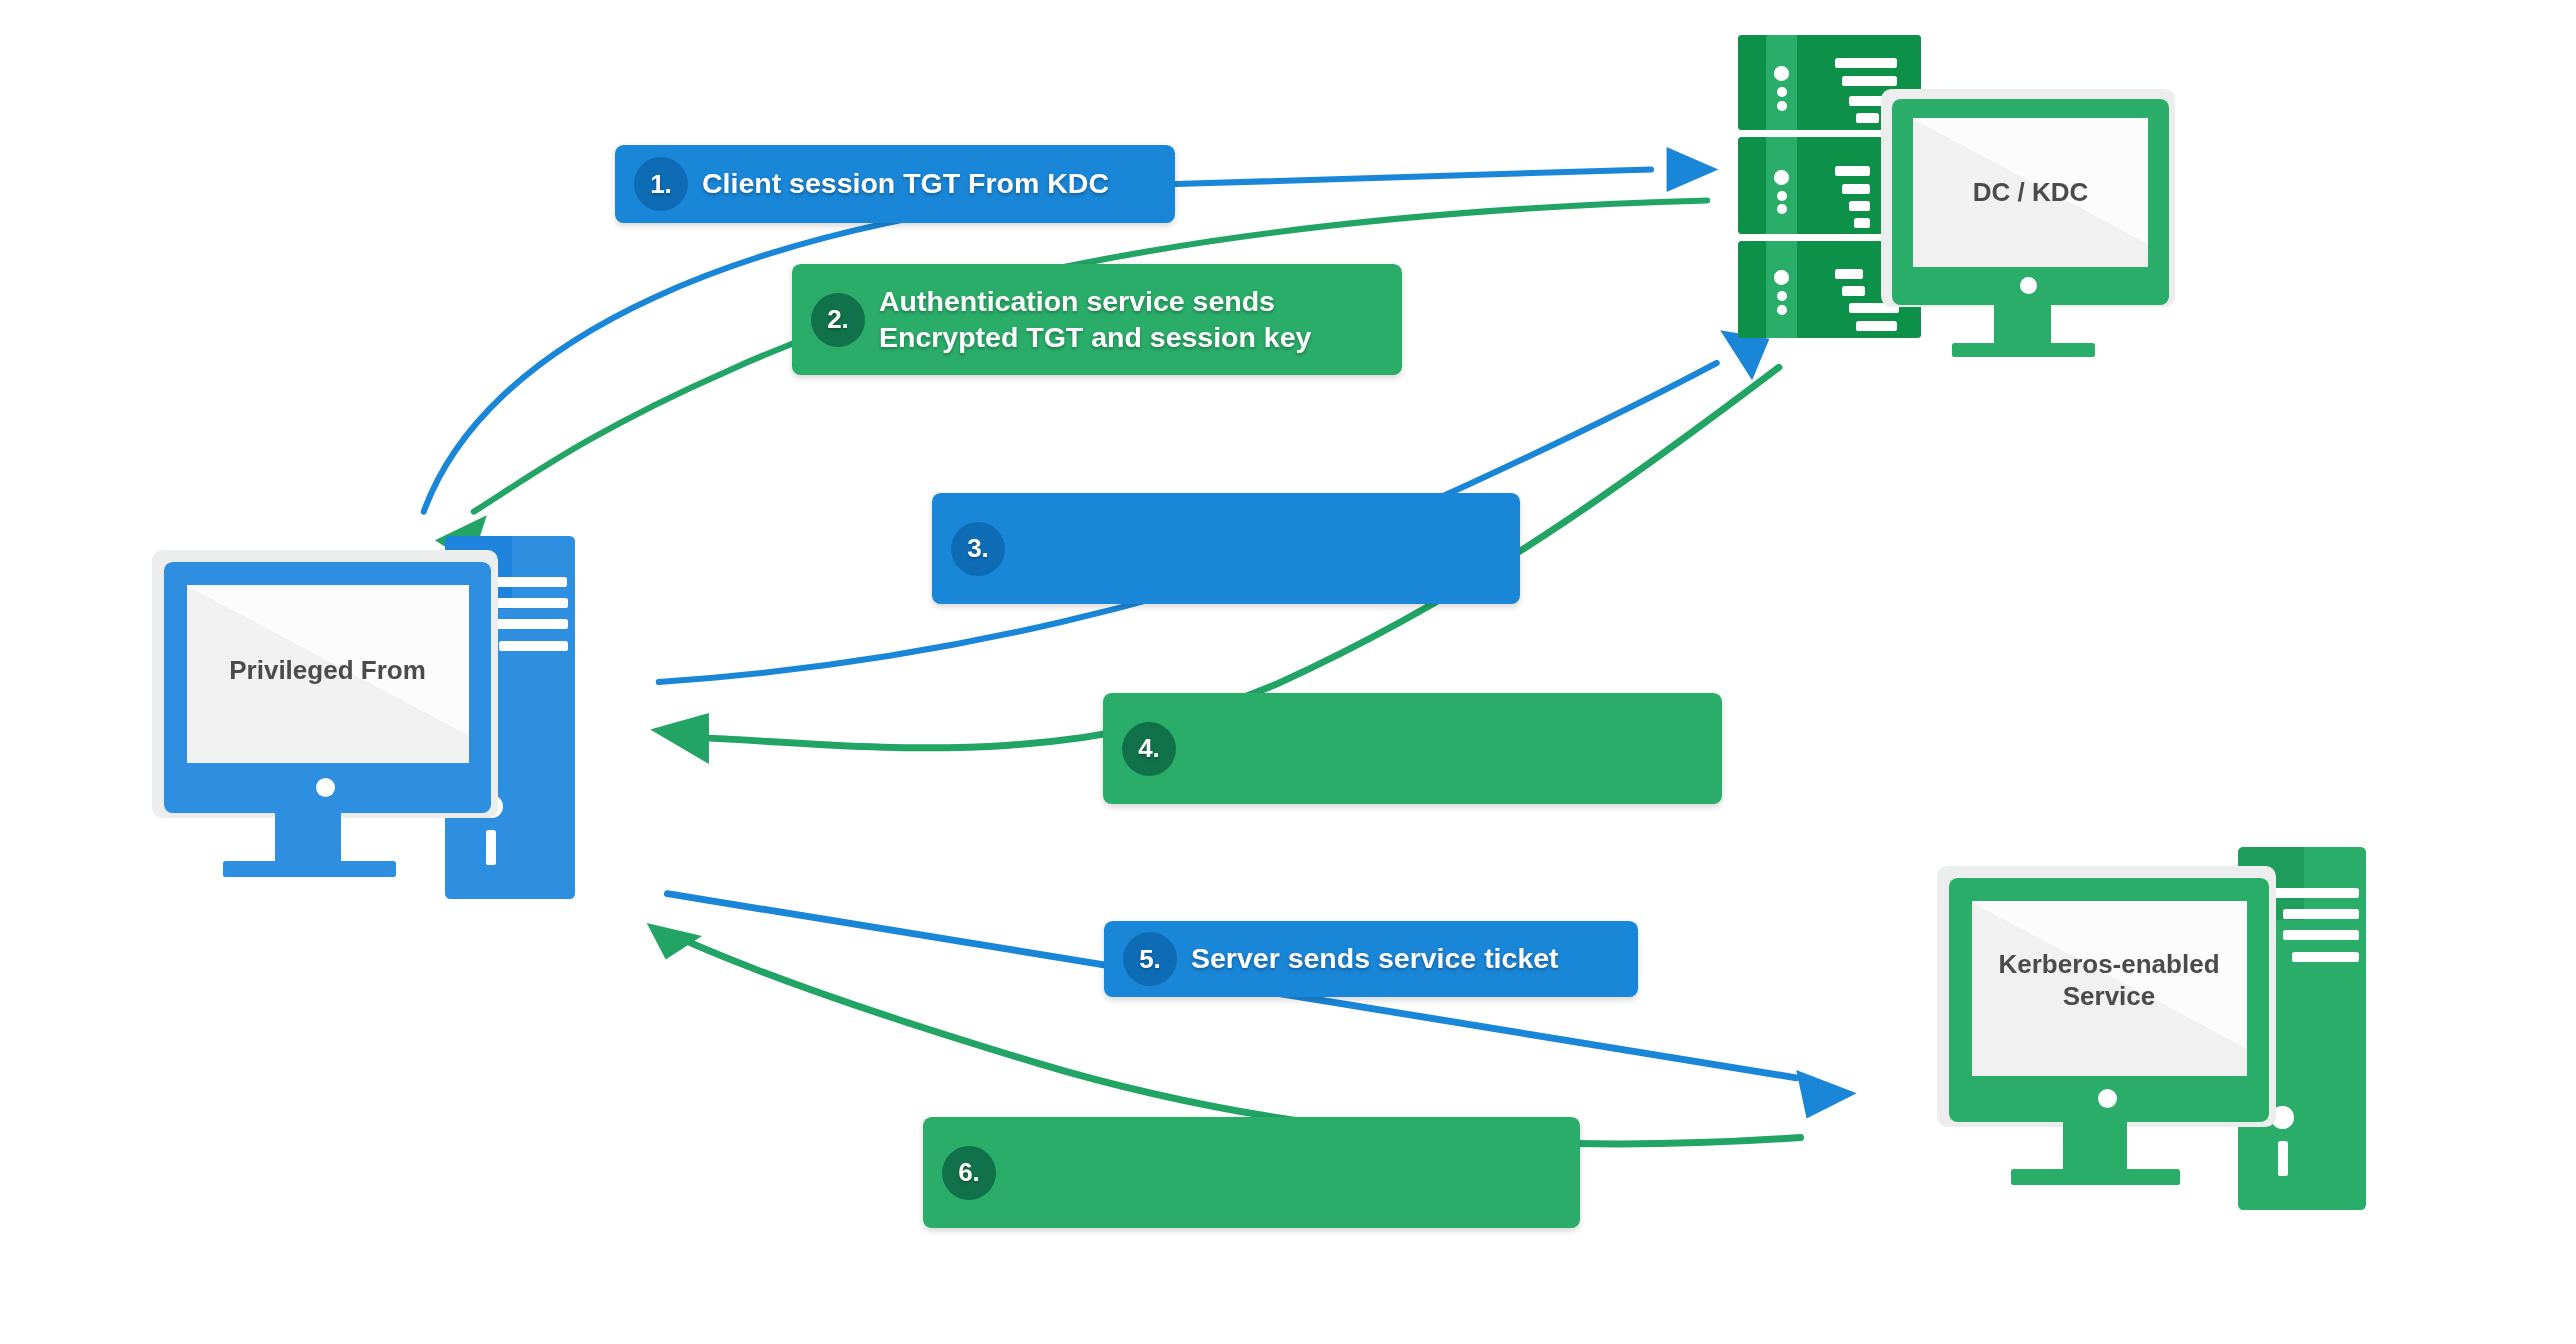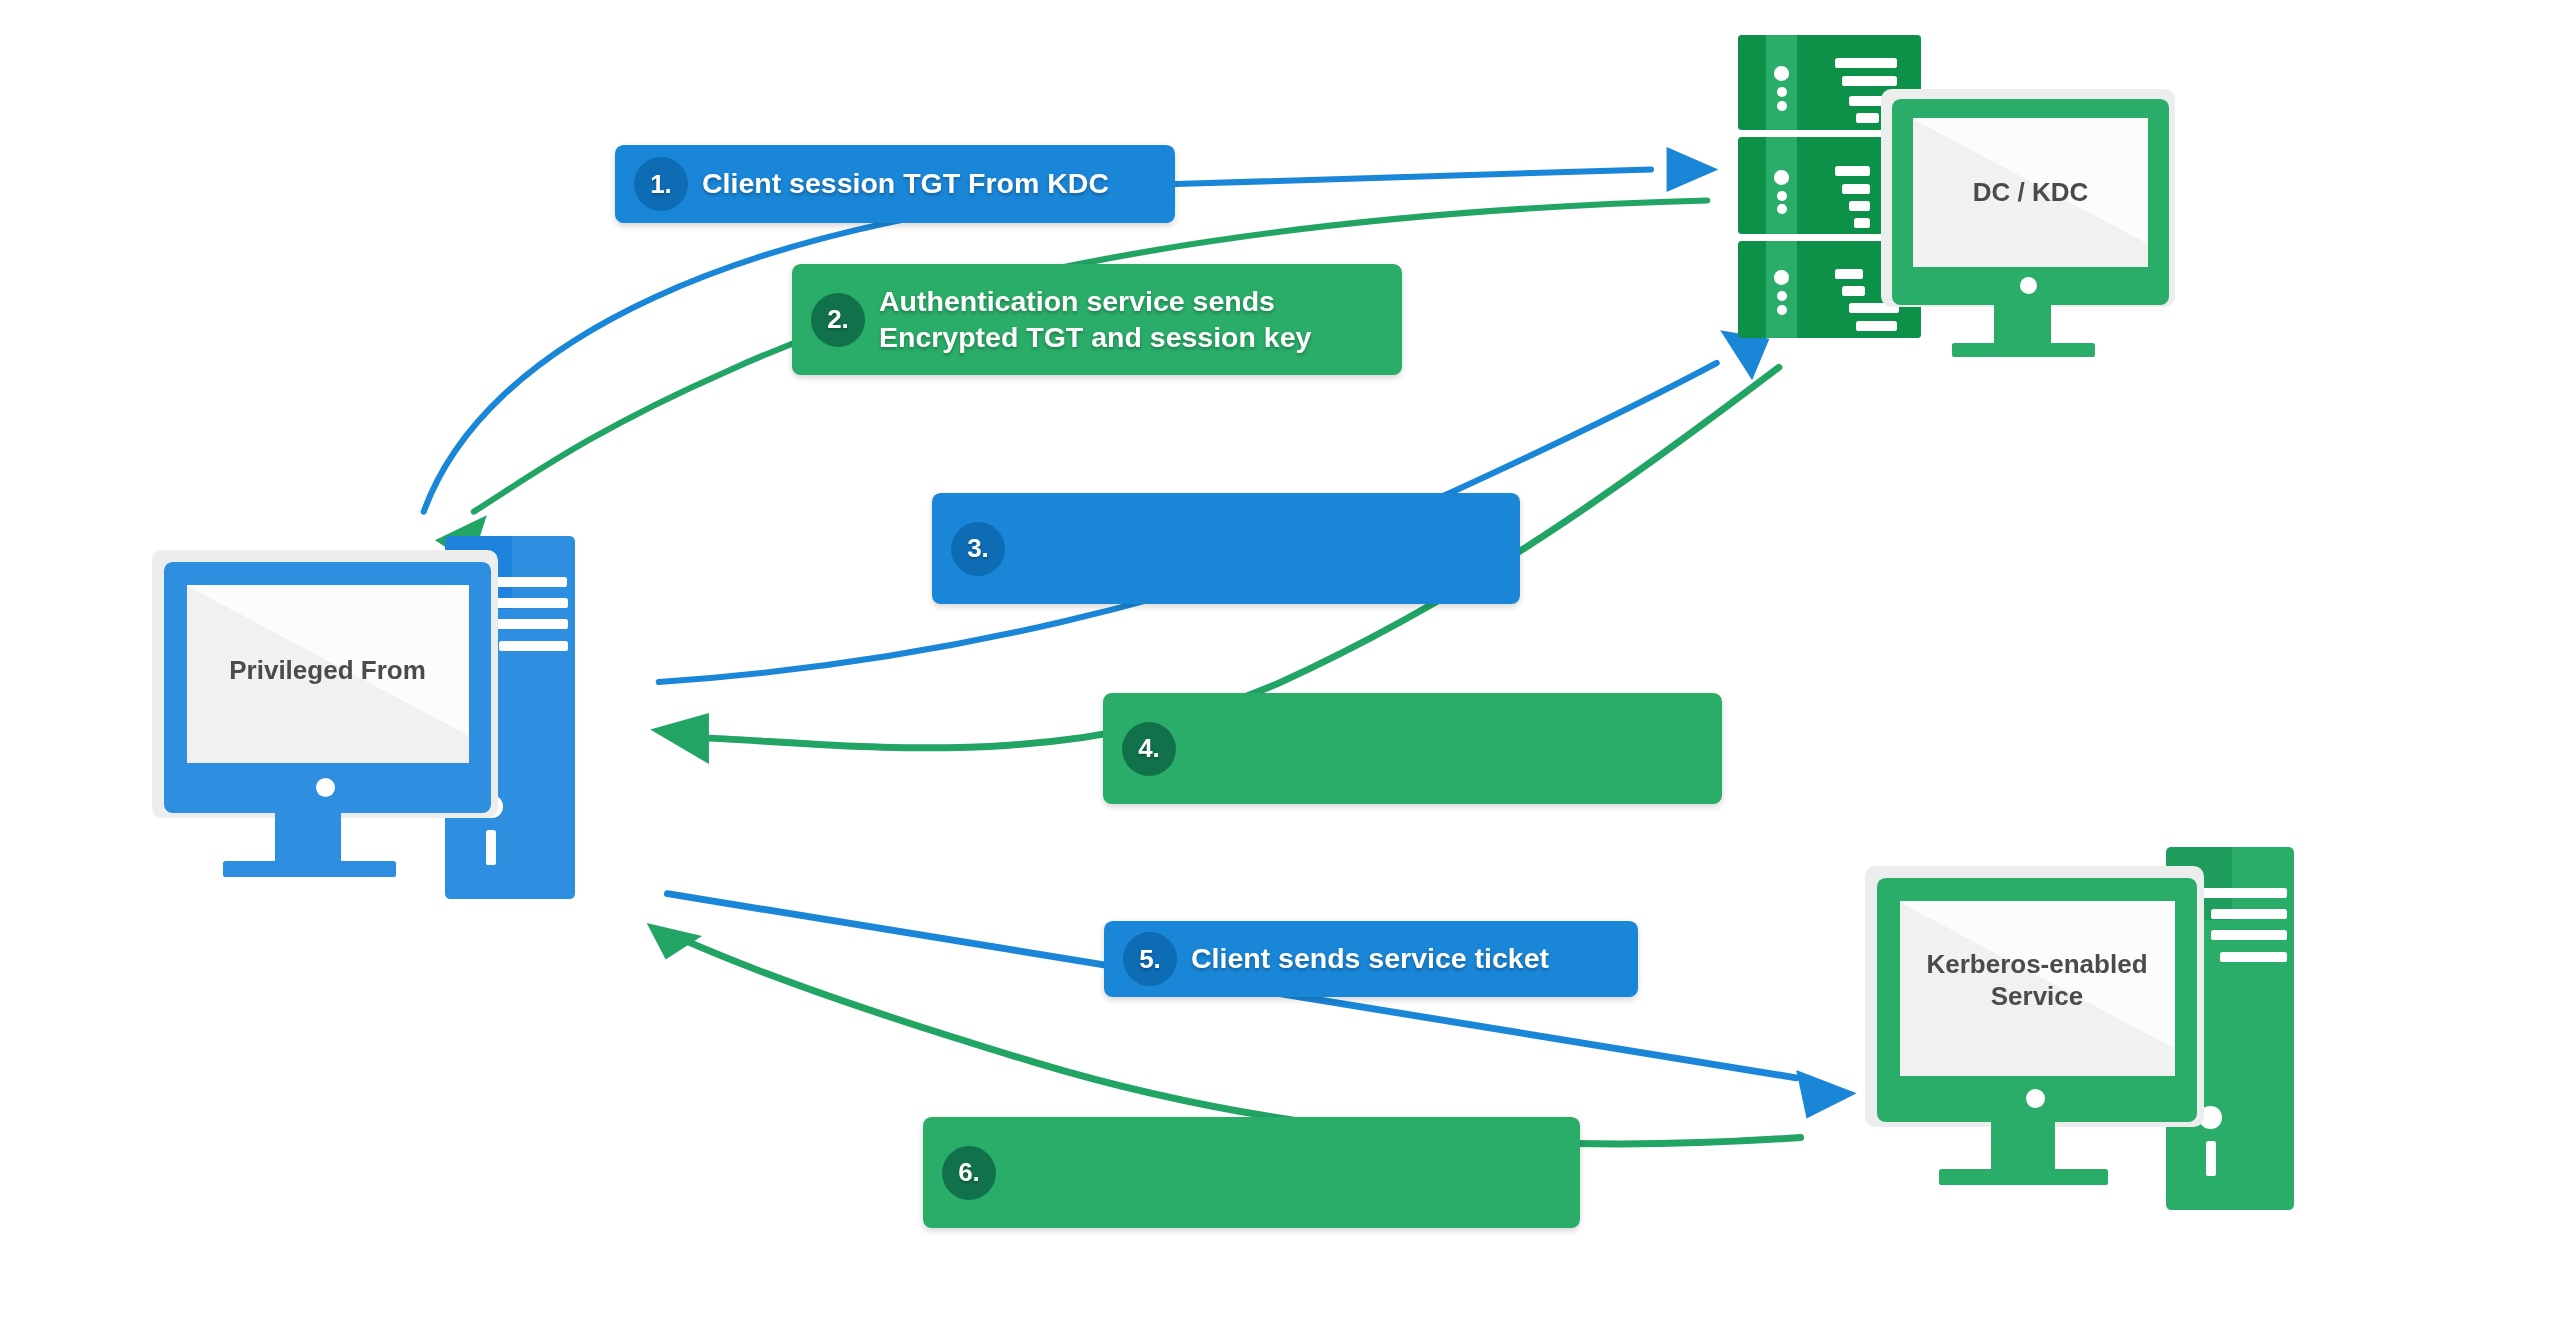--- a/index.html
+++ b/index.html
@@ -126,21 +126,21 @@
   
   .rack-unit { position: absolute; border-radius: 3.5px; overflow: hidden; }
   .rack-stripe { position: absolute; top: 0; bottom: 0; }
   .rack-dot-lg { position: absolute; background: #ffffff; border-radius: 50%; width: 14.7px; height: 14.7px; }
   .rack-dot-sm { position: absolute; background: #ffffff; border-radius: 50%; width: 9.5px; height: 9.5px; }
   .rack-line { position: absolute; background: #ffffff; border-radius: 2.6px; height: 10.4px; }
 
   
   #device-user     { left: 138px;  top: 519px; width: 501px;  height: 380px; }
   #device-kdc      { left: 1738px; top: 35px;  width: 450px;  height: 311px; }
-  #device-service  { left: 1865px; top: 830px; width: 493px;  height: 372px; }
+  #device-service  { left: 1937px; top: 830px; width: 493px;  height: 372px; }
 </style>
 </head>
 <body>
 
 <div id="stage">
 
   <svg id="arrow-layer" viewBox="0 0 2980 1555" xmlns="http://www.w3.org/2000/svg">
 
     <path d="M 490 592 C 560 400 840 250 1360 213 L 1910 196" fill="none" stroke="#1a86d8" stroke-width="7" stroke-linecap="round"></path>
     <polygon points="1988,196 1928,170 1928,222" fill="#1a86d8"></polygon>
@@ -175,21 +175,21 @@
   <div class="chip blue" id="chip-3">
     <div class="chip-num">3.</div>
   </div>
 
   <div class="chip green" id="chip-4">
     <div class="chip-num">4.</div>
   </div>
 
   <div class="chip blue" id="chip-5">
     <div class="chip-num">5.</div>
-    <div class="chip-text">Client sends service ticket</div>
+    <div class="chip-text">Server sends service ticket</div>
   </div>
 
   <div class="chip green" id="chip-6">
     <div class="chip-num">6.</div>
   </div>
 
   <div class="device" id="device-user">
 
     <div class="tower" style="left:307px; top:17.3px; width:130px; height:363px; background:#2e8fe0;">
       <div class="tower-dark" style="width:67px; height:73px; background:#1e83dc;"></div>

